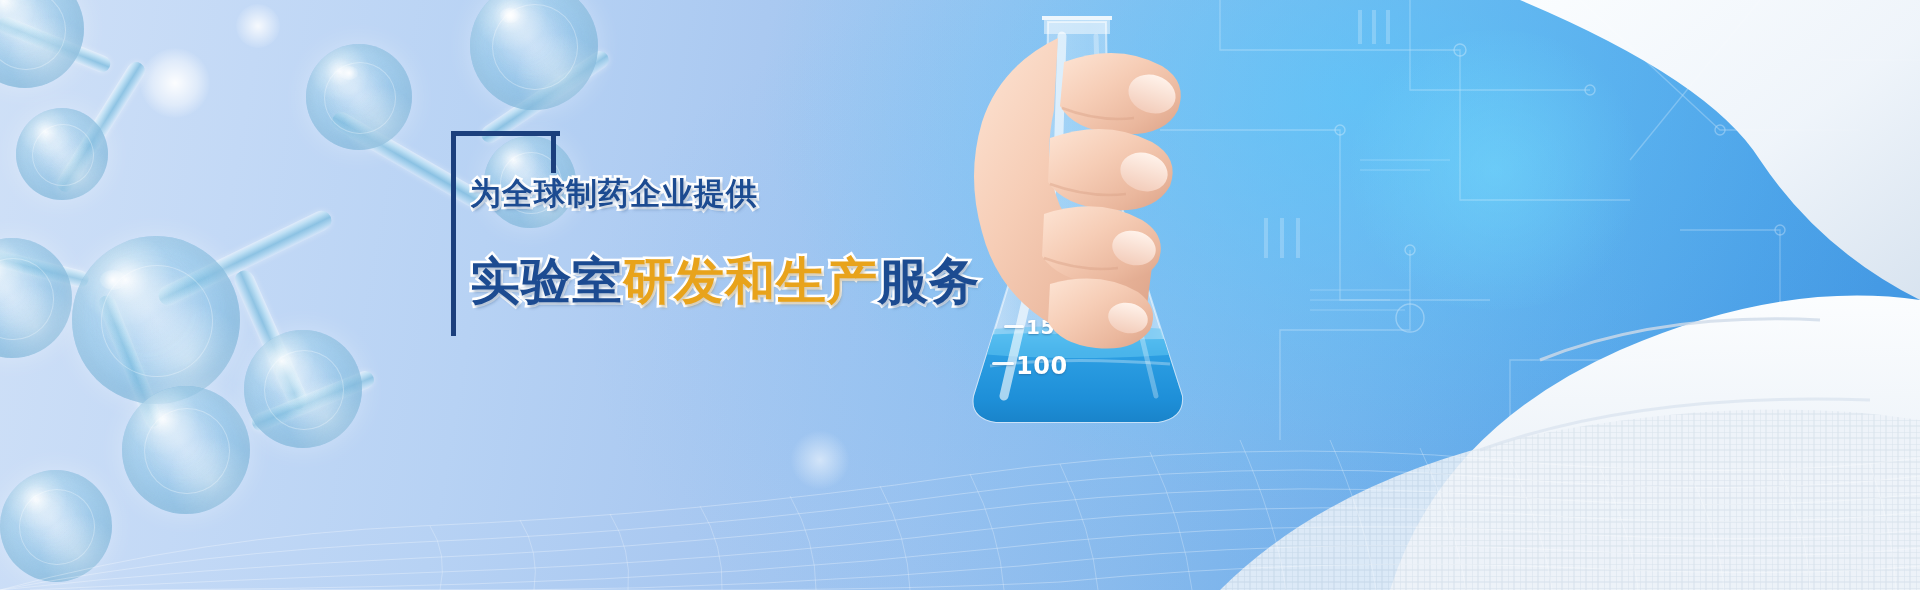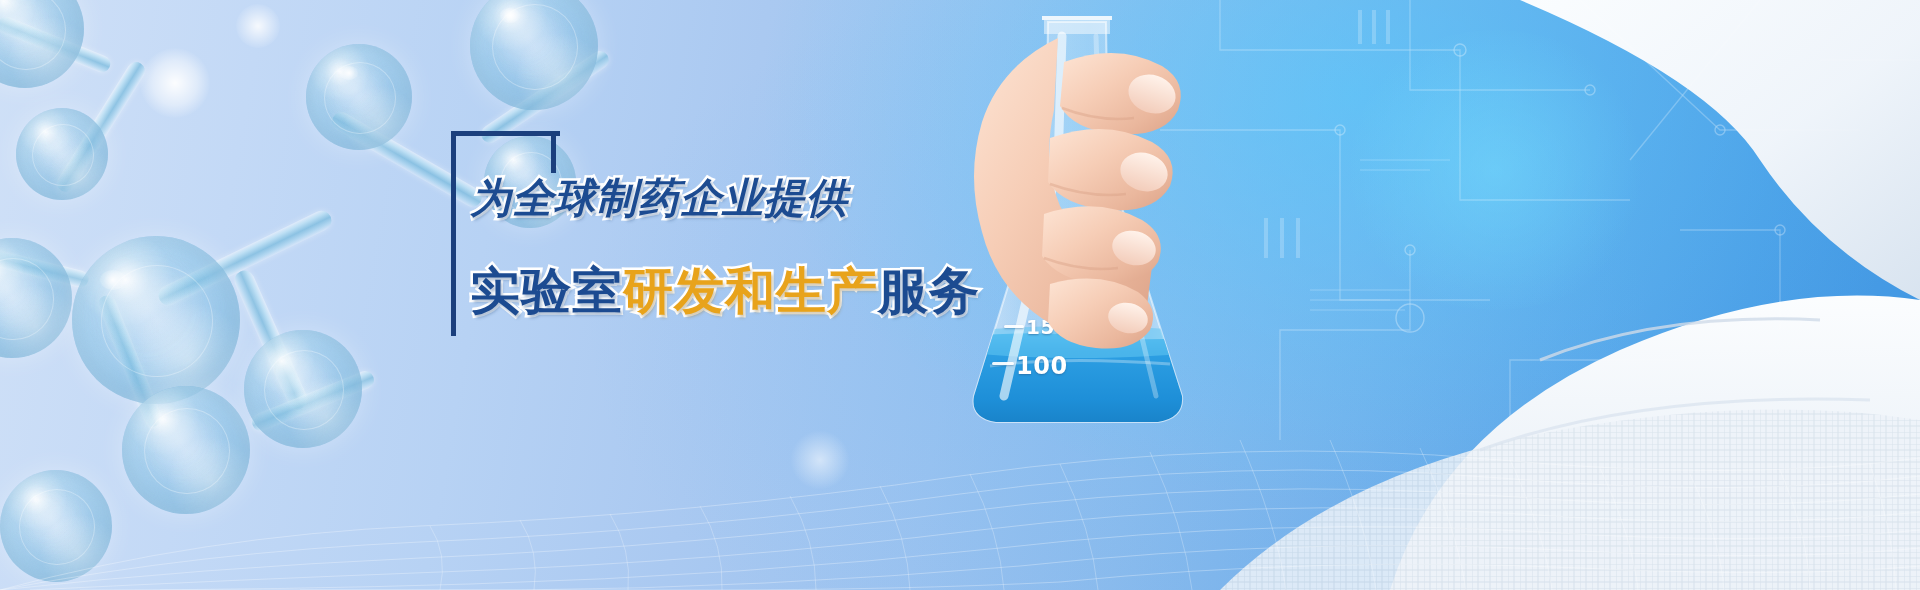--- a/index.html
+++ b/index.html
@@ -108,24 +108,23 @@
     position:absolute;left:470px;top:178px;width:900px;
     line-height:1.0;
   }
   .hl-line{
     font-family:"DejaVu Sans","Liberation Sans",sans-serif;
     font-weight:bold;
     white-space:nowrap;
     margin:0;
   }
   #hl-1{
-    font-size:41px;
+    font-size:31px;
     letter-spacing:1px;
     margin-bottom:20px;
-    font-style:italic;
   }
   #hl-2{
     font-size:50px;
     letter-spacing:1px;
     margin-top:47px;
   }
   .t-blue{
     color:#1c4b91;
     -webkit-text-stroke:5px #ffffff;
     paint-order:stroke fill;

